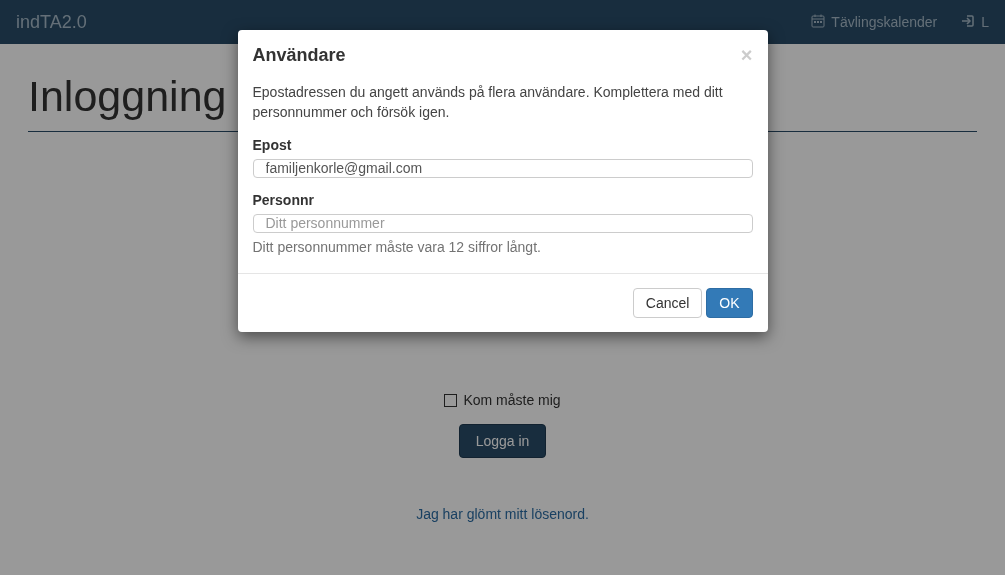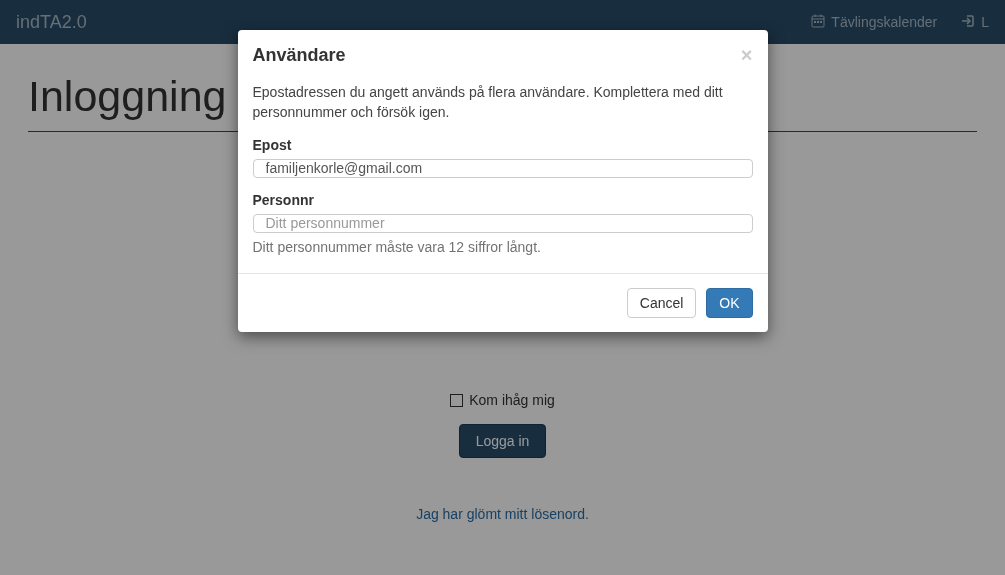--- a/index.html
+++ b/index.html
@@ -148,21 +148,21 @@
       border-top: 1px solid #e5e5e5;
       padding: 14px 15px;
       text-align: right;
     }
     .btn {
       display: inline-block;
       padding: 6px 12px;
       font-size: 14px;
       border-radius: 4px;
       cursor: pointer;
-      margin-left: 6px;
+      margin-left: 0;
     }
     .btn-default {
       background: #fff;
       border: 1px solid #ccc;
       color: #333;
     }
     .btn-primary {
       background: #337ab7;
       border: 1px solid #2e6da4;
       color: #fff;
@@ -203,21 +203,21 @@
     <span>L</span>
   </a>
 </div>
 
 <div class="page">
   <h1>Inloggning</h1>
 
   <div class="login-area">
     <label class="remember">
       <span class="cb"></span>
-      <span>Kom ihåg mig</span>
+      <span>Kom måste mig</span>
     </label>
     <div>
       <button class="login-btn">Logga in</button>
     </div>
     <a class="forgot">Jag har glömt mitt lösenord.</a>
   </div>
 </div>
 
 <div class="backdrop"></div>
 

